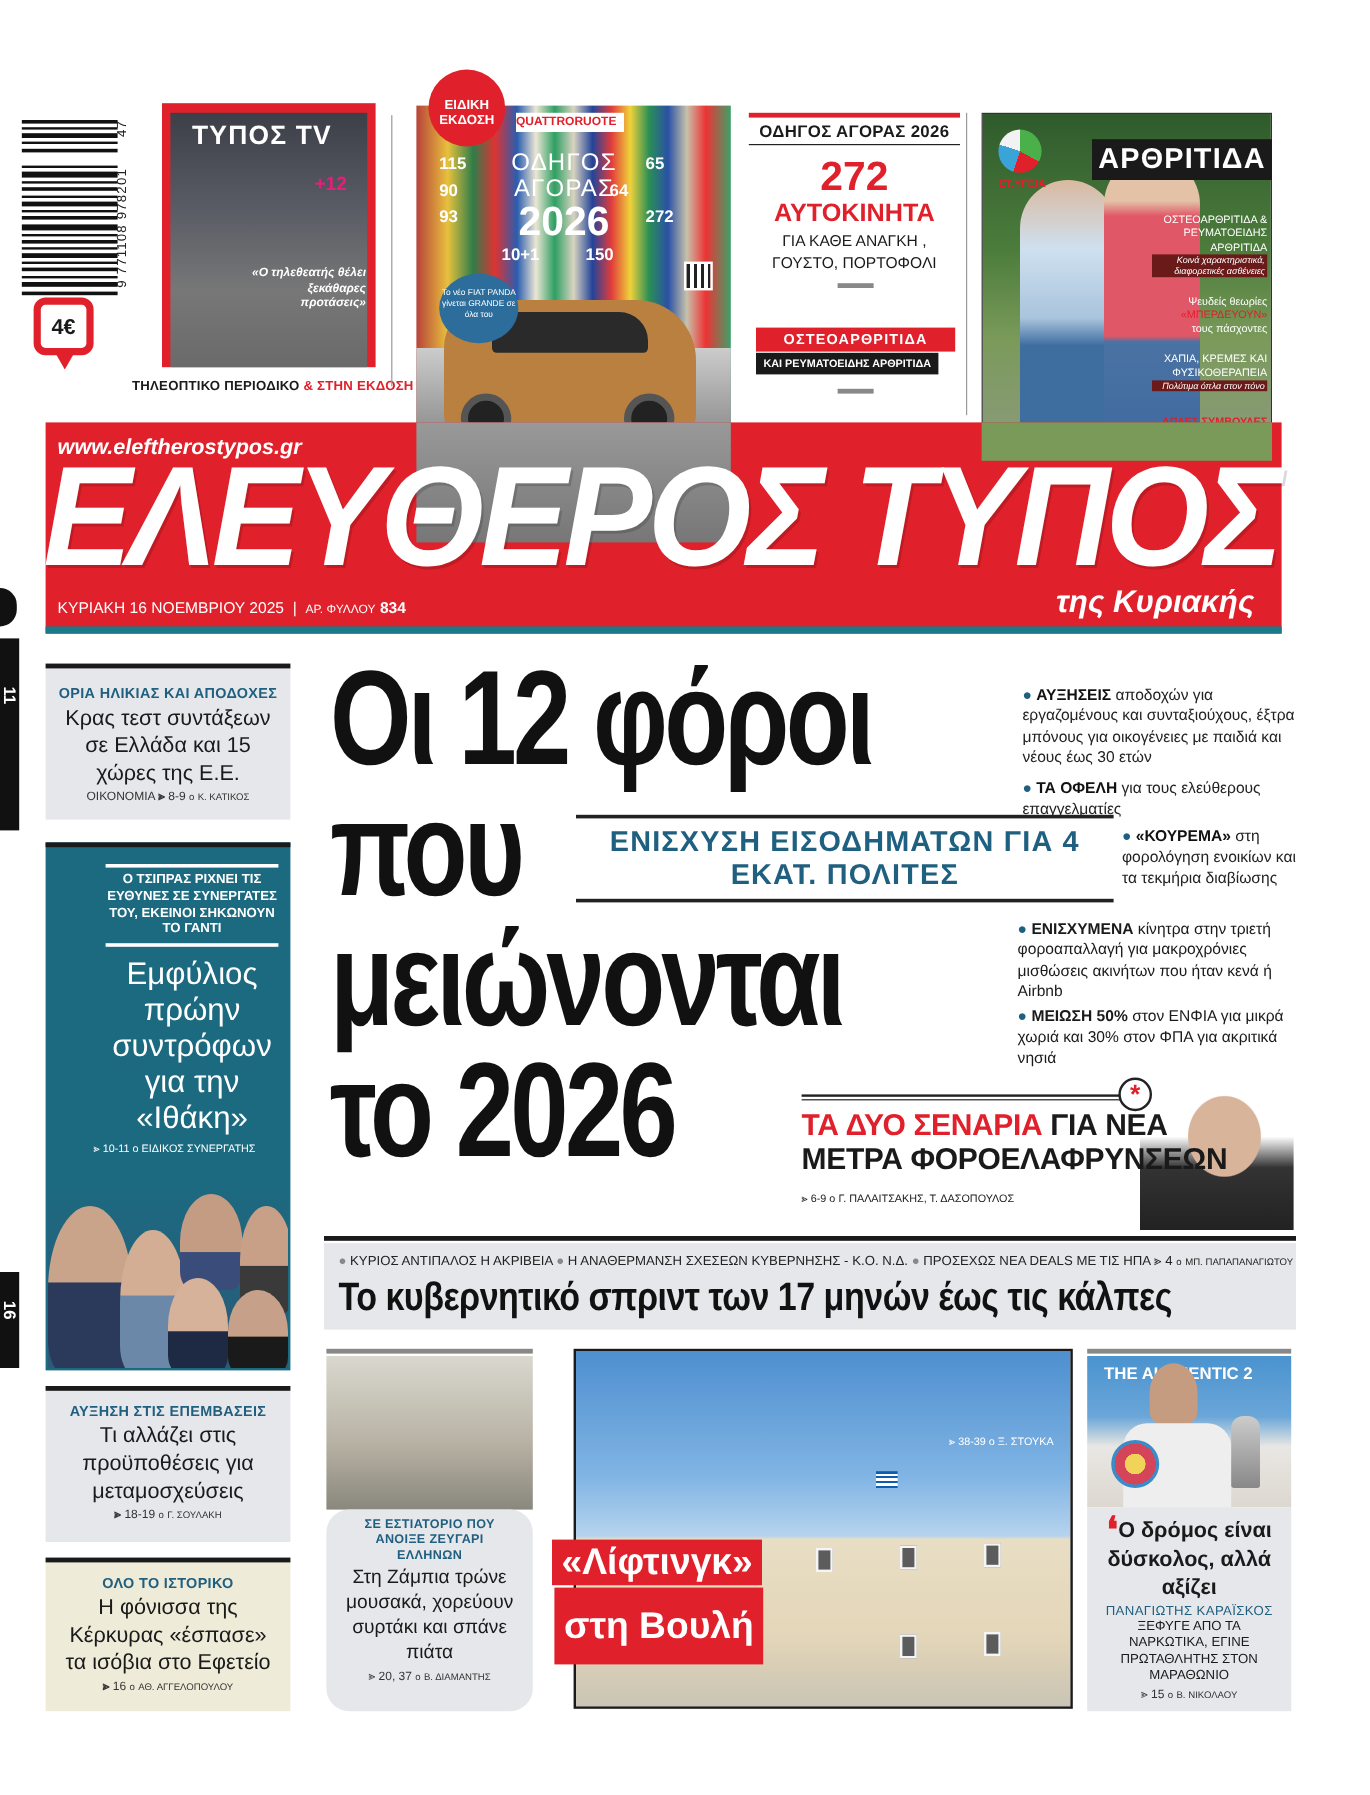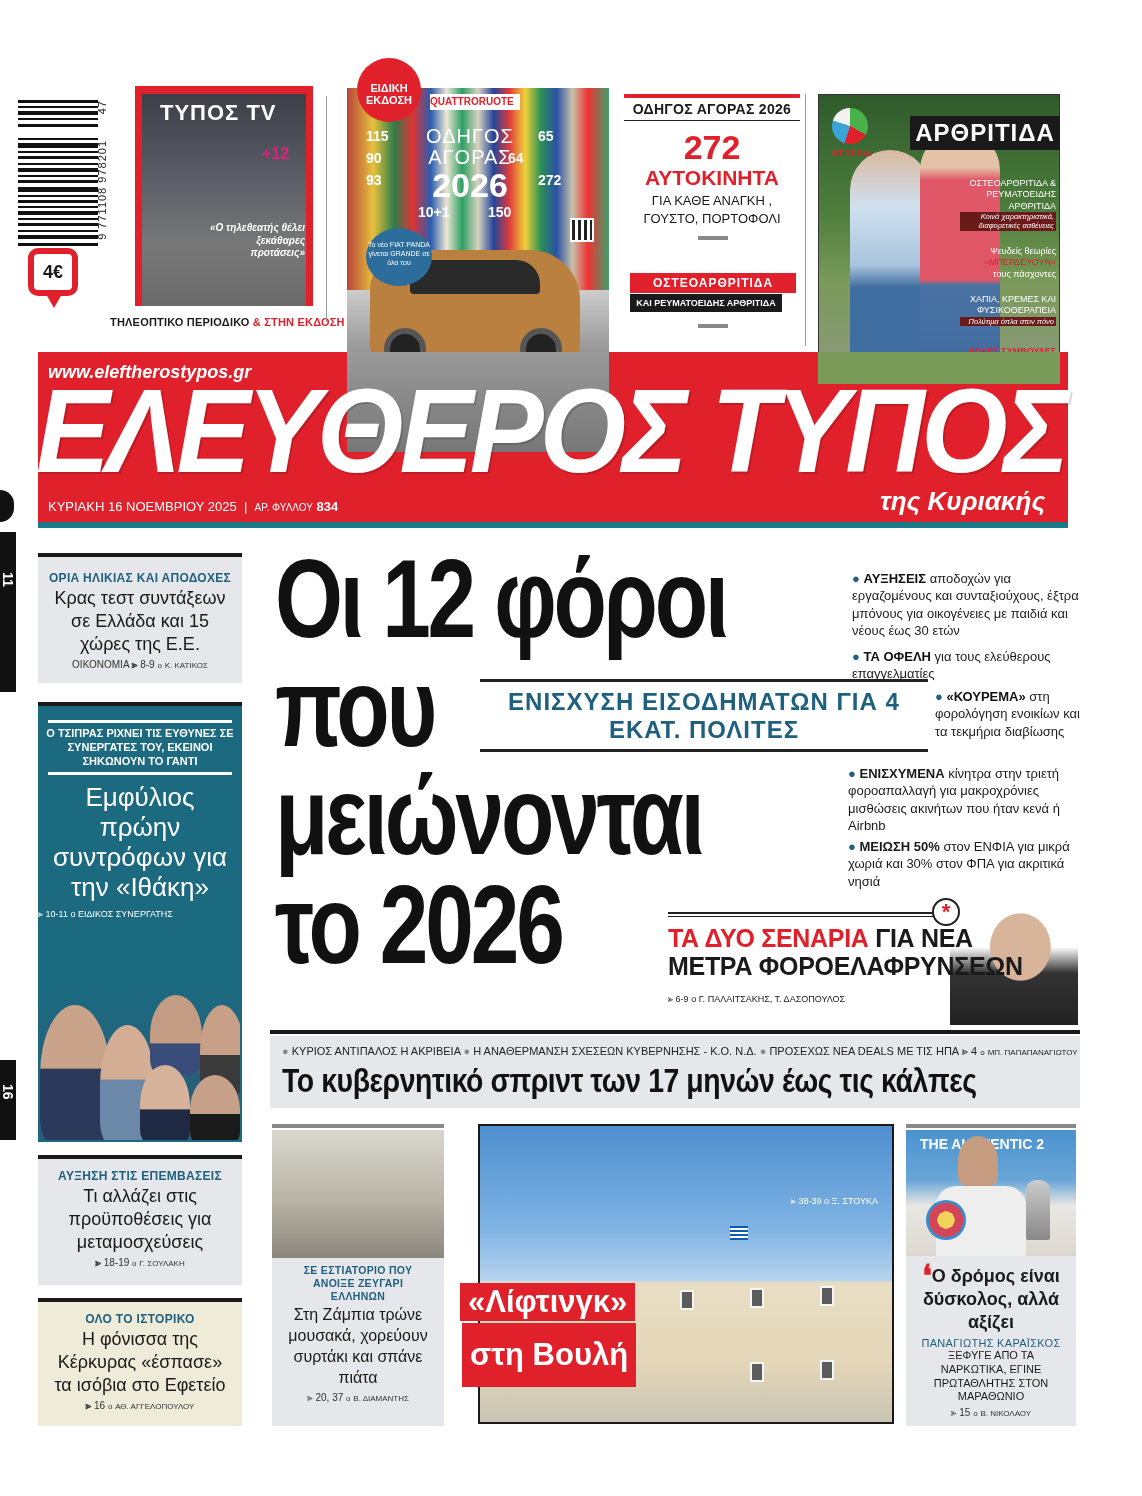--- a/index.html
+++ b/index.html
@@ -71,21 +71,21 @@
   .mast-date { left: 48px; top: 499px; color: #fff; font-size: 13px; }
   .mast-date b { font-size: 13px; }
   .mast-sunday { left: 880px; top: 486px; color: #fff; font-size: 26px; font-weight: bold; font-style: italic; }
 
   
   .side-box { left: 38px; width: 204px; background: #e6e7ea; text-align: center; border-top: 4px solid #1a1a1a; }
   .kicker { color: #1f5f7f; font-weight: bold; font-size: 12px; letter-spacing: .3px; }
   .side-head { font-size: 18px; line-height: 1.28; color: #1a1a1a; margin-top: 2px; }
   .ref { font-size: 10px; color: #333; margin-top: 3px; }
   .ref .ar { font-weight: bold; }
-  .teal-box { left: 38px; top: 702px; width: 204px; height: 440px; background: #1c6a80; border-top: 4px solid #1a1a1a; }
+  .teal-box { left: 38px; top: 702px; width: 204px; height: 440px; background: #1c6a80; border-top: 4px solid #1a1a1a; padding-left: 40px; }
   .teal-line { height: 3px; background: #fff; margin: 0 10px; }
   .teal-kick { color: #fff; font-weight: bold; font-size: 11px; text-align: center; line-height: 1.25; padding: 4px 6px; }
   .teal-head { color: #fff; font-size: 26px; text-align: center; line-height: 1.15; margin-top: 8px; }
   .teal-ref { color: #fff; font-size: 9px; margin-top: 6px; }
   .faces { left: 40px; top: 985px; width: 200px; height: 155px; background: linear-gradient(180deg,#1c6a80 0%,#2a5a78 100%); overflow: hidden; }
   .face { position: absolute; border-radius: 50% 50% 20% 20%; }
   .beige { background: #efebd9; }
 
   
   .headline { left: 275px; top: 545px; color: #111; font-weight: bold; font-size: 112px; line-height: 0.97; letter-spacing: -4px; transform: scaleX(0.78); transform-origin: left top; white-space: nowrap; }
@@ -367,21 +367,21 @@
   <span style="color:#888;">●</span> <span>ΠΡΟΣΕΧΩΣ ΝΕΑ DEALS ΜΕ ΤΙΣ ΗΠΑ</span>
   <span>⪢</span>
   <span>4</span>
   <span style="font-size:8px;">ο</span>
   <span style="font-size:8px;">ΜΠ. ΠΑΠΑΠΑΝΑΓΙΩΤΟΥ</span>
 </div>
 <div class="abs sprint-head">Το κυβερνητικό σπριντ των 17 μηνών έως τις κάλπες</div>
 
 <div class="abs" style="left:272px;top:1124px;width:172px;height:4px;background:#888;"></div>
 <div class="abs zambia-photo"></div>
-<div class="abs bot-card" style="left:272px;top:1258px;width:172px;height:168px;padding-top:6px;">
+<div class="abs bot-card" style="left:272px;top:1258px;width:172px;height:168px;padding-top:6px;border-radius:19px;">
   <div class="kicker" style="font-size:10.5px;line-height:1.25;padding:0 14px;">ΣΕ ΕΣΤΙΑΤΟΡΙΟ ΠΟΥ ΑΝΟΙΞΕ ΖΕΥΓΑΡΙ ΕΛΛΗΝΩΝ</div>
   <div class="side-head" style="font-size:16px;line-height:1.3;padding:0 6px;">Στη Ζάμπια τρώνε μουσακά, χορεύουν συρτάκι και σπάνε πιάτα</div>
   <div class="ref">
     <span>⪢</span>
     <span>20, 37</span>
     <span style="font-size:8px;">ο</span>
     <span style="font-size:8px;">Β. ΔΙΑΜΑΝΤΗΣ</span>
   </div>
 </div>
 

